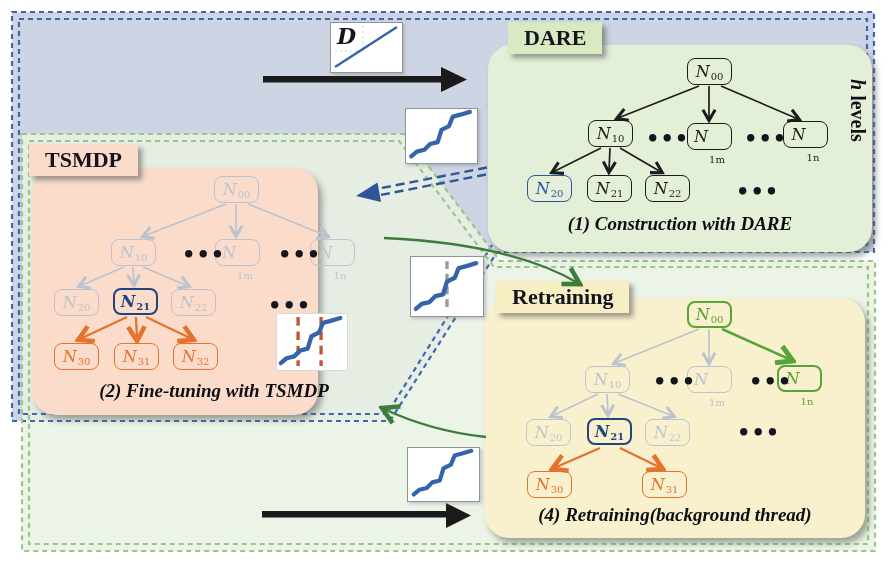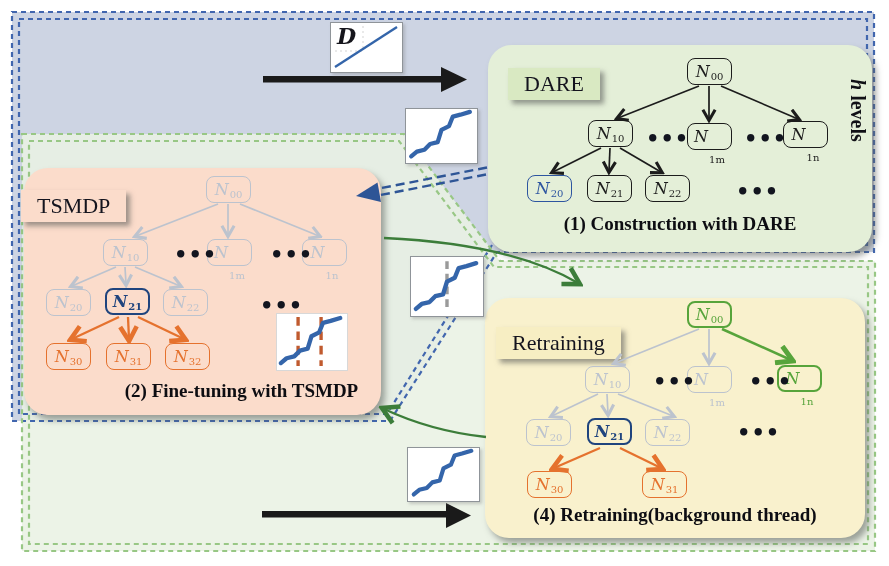--- a/index.html
+++ b/index.html
@@ -4,31 +4,31 @@
 <style>
   html,body{margin:0;padding:0;background:#ffffff;}
   #canvas{position:relative;width:889px;height:566px;background:#ffffff;overflow:hidden;
           font-family:"Liberation Serif",serif;}
   svg{display:block;}
   .layer{position:absolute;left:0;top:0;pointer-events:none;}
 
   
   .panel{position:absolute;border-radius:24px;box-shadow:4px 5px 6px rgba(90,95,90,.55);}
   #dare-panel{left:488px;top:45px;width:384px;height:207px;background:#e4efd8;}
-  #tsmdp-panel{left:24px;top:168px;width:357px;height:247px;background:#fbdccb;}
+  #tsmdp-panel{left:32px;top:168px;width:286px;height:247px;background:#fbdccb;}
   #retraining-panel{left:485px;top:298px;width:380px;height:240px;background:#f9f1cd;}
 
-  .tab{position:absolute;padding:3px 16px;font-weight:normal;font-size:22px;color:#14141e;
-       box-shadow:4px 4px 5px rgba(80,82,80,.55);white-space:nowrap;margin-top:46px;}
+  .tab{position:absolute;padding:3px 16px;font-weight:bold;font-size:22px;color:#14141e;
+       box-shadow:4px 4px 5px rgba(80,82,80,.55);white-space:nowrap;}
   #dare-panel .tab{left:20px;top:-23px;background:#d9e9c2;}
   #tsmdp-panel .tab{left:-3px;top:-24px;background:#fbdccb;}
   #retraining-panel .tab{left:11px;top:-17px;background:#f7eec3;}
 
   .caption{position:absolute;left:0;width:100%;text-align:center;font-weight:bold;
-           font-size:19px;color:#0d0d12;white-space:nowrap;}
+           font-size:19px;color:#0d0d12;white-space:nowrap;font-style:italic;}
   #dare-panel .caption{top:168px;}
   #tsmdp-panel .caption{top:212px;padding-left:39px;}
   #retraining-panel .caption{top:206px;}
 
   .edges{position:absolute;left:0;top:0;overflow:visible;}
 
   
   .node{position:absolute;width:45px;height:27px;border:1.7px solid #1c1c1c;border-radius:8px;
         box-sizing:border-box;display:flex;align-items:center;justify-content:center;
         font-style:italic;font-size:16px;color:#1c1c1c;font-family:"DejaVu Serif",serif;

